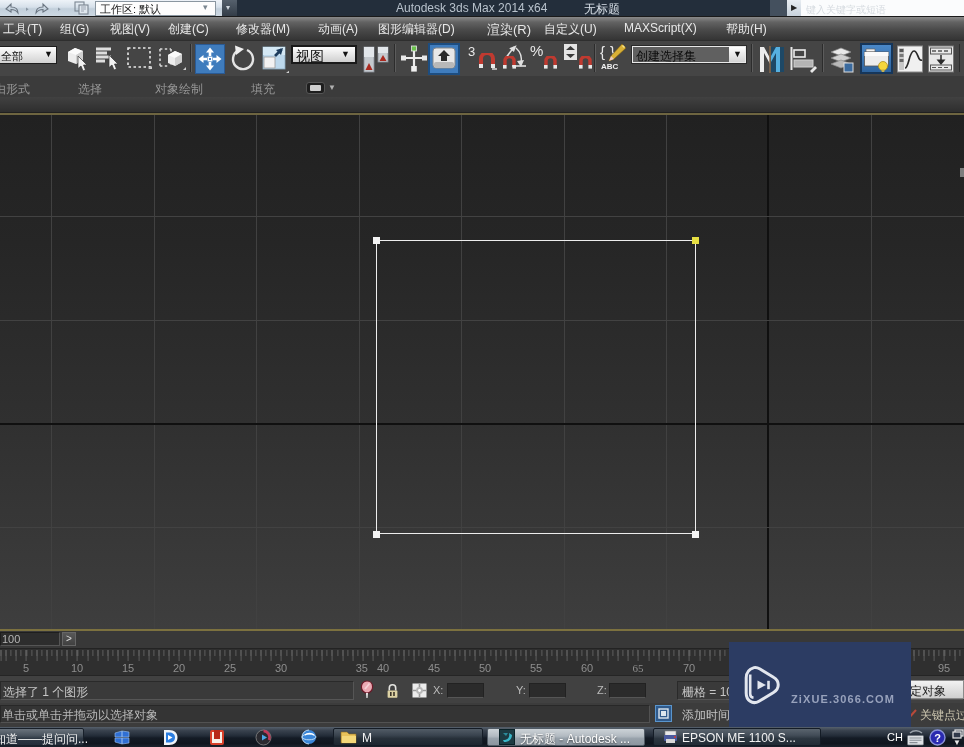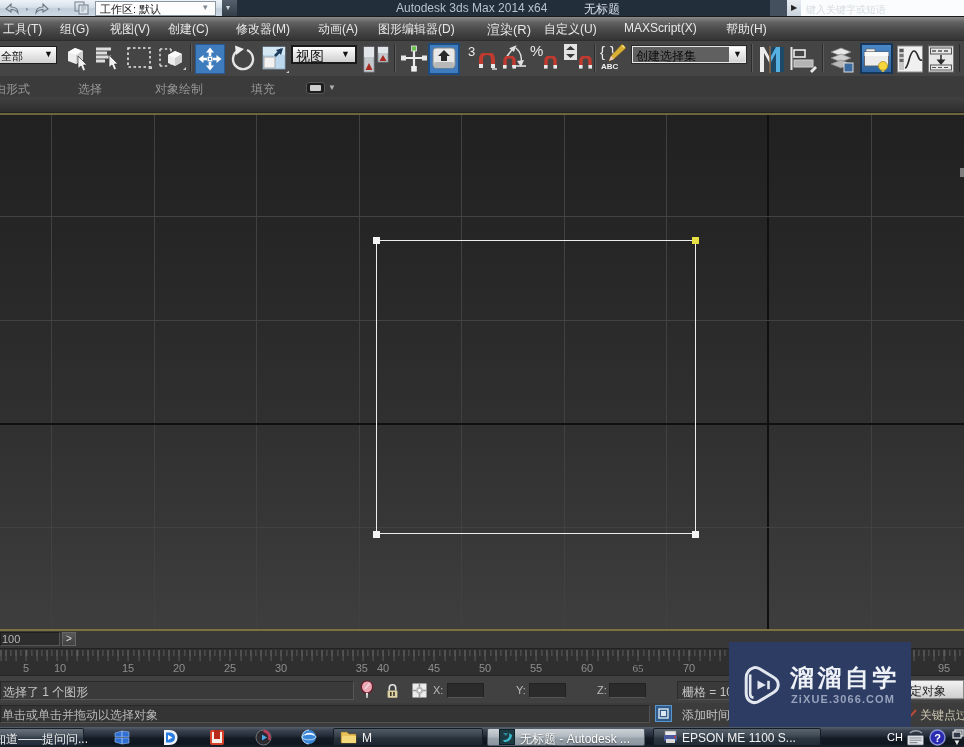--- a/index.html
+++ b/index.html
@@ -289,21 +289,21 @@
 <div class="abs" style="left:0;top:632px;width:60px;height:14px;background:#2d2d2d;border:1px solid #1e1e1e;border-right-color:#555;border-bottom-color:#555;box-sizing:border-box;"></div>
 <div class="txt" style="left:2px;top:633px;font-size:11px;color:#b4b4b4;">100</div>
 <div class="abs" style="left:62px;top:632px;width:14px;height:14px;background:linear-gradient(180deg,#585858,#404040);border:1px solid #666;box-sizing:border-box;"></div>
 <div class="txt" style="left:66px;top:633px;font-size:10px;color:#ddd;">&gt;</div>
 
 <div class="abs" style="left:0;top:648px;width:964px;height:28px;background:#2f2f2f;border-top:1px solid #232323;border-bottom:1px solid #252525;box-sizing:border-box;"></div>
 <div class="abs" style="left:0;top:650px;width:964px;height:6px;background:repeating-linear-gradient(90deg,#5d5d5d 0px,#5d5d5d 1px,transparent 1px,transparent 5.1px);background-position:0.4px 0;"></div>
 <div class="abs" style="left:0;top:650px;width:964px;height:11px;background:repeating-linear-gradient(90deg,#5d5d5d 0px,#5d5d5d 1px,transparent 1px,transparent 10.2px);background-position:5.6px 0;"></div>
 <div id="rulernums">
       <div class="txt" style="left:18px;top:662px;width:16px;text-align:center;font-size:11px;color:#8e8e8e;">5</div>
-      <div class="txt" style="left:52px;top:662px;width:16px;text-align:center;font-size:11px;color:#8e8e8e;">10</div>
+      <div class="txt" style="left:69px;top:662px;width:16px;text-align:center;font-size:11px;color:#8e8e8e;">10</div>
       <div class="txt" style="left:120px;top:662px;width:16px;text-align:center;font-size:11px;color:#8e8e8e;">15</div>
       <div class="txt" style="left:171px;top:662px;width:16px;text-align:center;font-size:11px;color:#8e8e8e;">20</div>
       <div class="txt" style="left:222px;top:662px;width:16px;text-align:center;font-size:11px;color:#8e8e8e;">25</div>
       <div class="txt" style="left:273px;top:662px;width:16px;text-align:center;font-size:11px;color:#8e8e8e;">30</div>
       <div class="txt" style="left:324px;top:662px;width:16px;text-align:right;font-size:11px;color:#8e8e8e;margin-left:28px;">35</div>
       <div class="txt" style="left:375px;top:662px;width:16px;text-align:center;font-size:11px;color:#8e8e8e;">40</div>
       <div class="txt" style="left:426px;top:662px;width:16px;text-align:center;font-size:11px;color:#8e8e8e;">45</div>
       <div class="txt" style="left:476.99999999999994px;top:662px;width:16px;text-align:center;font-size:11px;color:#8e8e8e;">50</div>
       <div class="txt" style="left:528px;top:662px;width:16px;text-align:center;font-size:11px;color:#8e8e8e;">55</div>
       <div class="txt" style="left:579px;top:662px;width:16px;text-align:center;font-size:11px;color:#8e8e8e;">60</div>
@@ -437,16 +437,15 @@
 <div class="txt" style="left:953px;top:738px;font-size:8px;color:#e8e8e8;">▼</div>
 </div>
 
 <div class="abs" style="left:729px;top:642px;width:182px;height:85px;background:#2c3c63;z-index:50;"></div>
 <svg class="abs" style="left:744px;top:665px;z-index:51;" width="36" height="41" viewBox="0 0 36 41">
  <path d="M10 2.6 C5 4 2.2 8 2.2 13 L2.2 28 C2.2 35.5 8.5 40 15 36.2 L29.5 27.5 C35.8 23.8 35.8 15.8 29.5 12.2 L16 4 C14 2.8 12 2.2 10 2.6 Z" fill="none" stroke="#e2e6ee" stroke-width="3"></path>
  <path d="M6.2 9.5 L6.2 29 C6.2 31 7.5 32.5 9.5 32.8" fill="none" stroke="#e2e6ee" stroke-width="2.6"></path>
  <path d="M13.5 15.5 L22 20 L13.5 24.5 Z" fill="#e2e6ee"></path>
  <rect x="23.2" y="15.8" width="2.6" height="8.4" fill="#e2e6ee"></rect>
 </svg>
-<div class="txt" style="left:790px;top:662px;font-size:24px;font-weight:bold;color:#eef1f6;letter-spacing:3.5px;z-index:51;">溜溜自学</div>
 <div class="txt" style="left:791px;top:693px;font-size:11px;font-weight:bold;color:#98a2bc;letter-spacing:1.1px;z-index:51;">ZiXUE.3066.COM</div>
 
 </div>
 
 </body></html>

